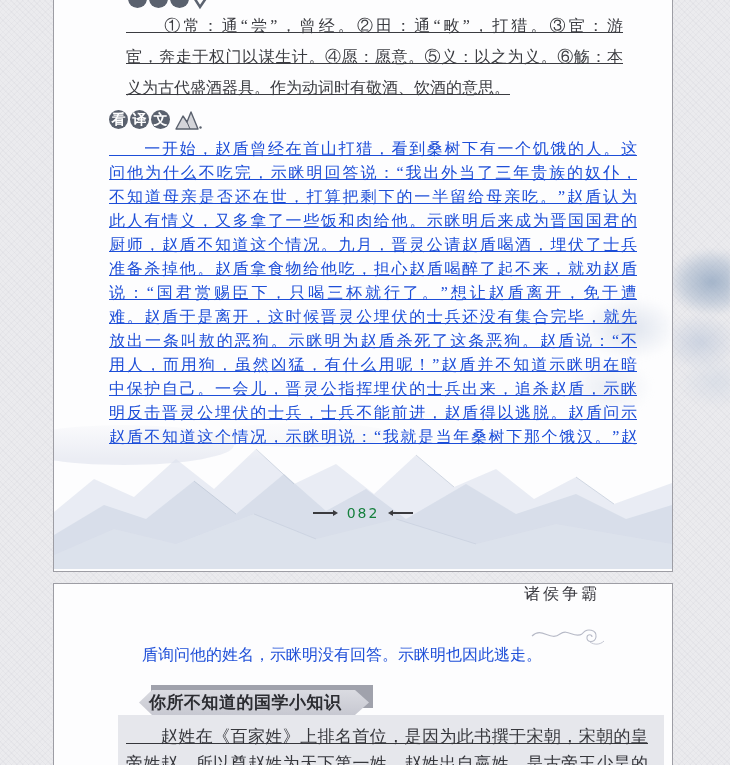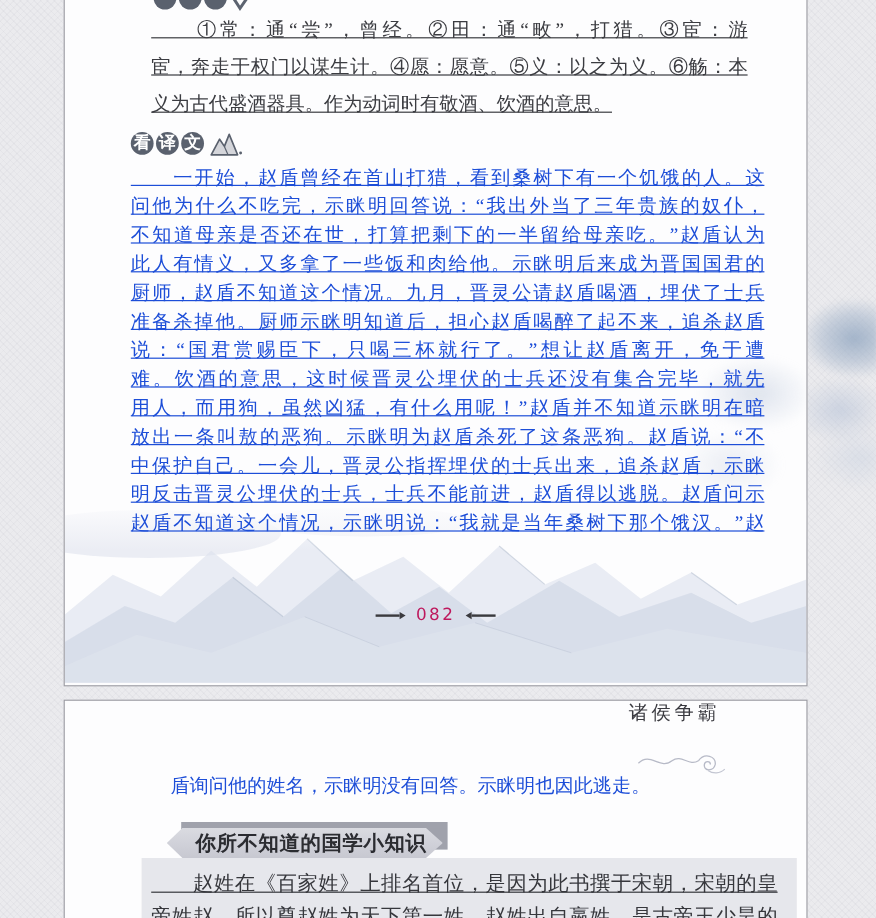--- a/index.html
+++ b/index.html
@@ -68,21 +68,21 @@
     filter:blur(3px);
   }
 
   .watermark{position:absolute;left:0;top:440px;width:618px;height:152px;z-index:0;}
   .watermark .fade{position:absolute;left:0;top:0;width:100%;height:42px;
     background:linear-gradient(#fdfdfe, rgba(253,253,254,0));}
 
   .page-number{
     position:absolute;left:0;top:528px;width:618px;
     display:flex;justify-content:center;align-items:center;gap:9px;
-    z-index:2;color:#be185d;font-size:14px;
+    z-index:2;color:#15803d;font-size:14px;
     font-family:"DejaVu Sans","Liberation Sans",sans-serif;
   }
   .pn-line{display:flex;align-items:center;}
   .pn-dash{width:20px;height:2px;background:#3a3a3e;}
   .pn-tri-r{width:0;height:0;border-top:3px solid transparent;border-bottom:3px solid transparent;border-left:5px solid #3a3a3e;}
   .pn-tri-l{width:0;height:0;border-top:3px solid transparent;border-bottom:3px solid transparent;border-right:5px solid #3a3a3e;}
   .pn-num{letter-spacing:2px;}
 
   
   .chapter-title{
@@ -101,21 +101,21 @@
     background:#a0a2ac;
   }
   .banner-ribbon{
     position:absolute;left:85px;top:106px;width:230px;height:25px;
     background:linear-gradient(#dadbe1,#c7c8d1);
     clip-path:polygon(0 50%, 13px 0, calc(100% - 14px) 0, 100% 50%, calc(100% - 14px) 100%, 13px 100%);
     display:flex;align-items:center;
     font-size:17px;font-weight:bold;color:#2b2c31;
     padding-left:0;box-sizing:border-box;
   }
-  .banner-ribbon span{margin-left:24px;letter-spacing:0.5px;font-family:Liberation Mono, monospace;}
+  .banner-ribbon span{margin-left:10px;letter-spacing:0.5px;font-family:Liberation Mono, monospace;}
 
   .knowledge-box{
     position:absolute;left:64px;top:131px;width:546px;height:146px;
     background:#e6e7ec;
     background-image:radial-gradient(ellipse 80px 45px at 50% 95%, rgba(200,202,212,0.55) 0%, rgba(230,231,236,0) 70%);
   }
   .box-text{
     position:absolute;left:8px;top:8px;width:522px;
     font-size:17px;line-height:27px;color:#36373c;
   }
@@ -152,25 +152,25 @@
       <circle cx="25.5" cy="17.5" r="1.2" fill="#5a616e"></circle>
     </svg>
   </div>
 
   <div class="translation">
     <div class="cjk-line">　　一开始，赵盾曾经在首山打猎，看到桑树下有一个饥饿的人。这</div>
     <div class="cjk-line">问他为什么不吃完，示眯明回答说：“我出外当了三年贵族的奴仆，</div>
     <div class="cjk-line">不知道母亲是否还在世，打算把剩下的一半留给母亲吃。”赵盾认为</div>
     <div class="cjk-line">此人有情义，又多拿了一些饭和肉给他。示眯明后来成为晋国国君的</div>
     <div class="cjk-line">厨师，赵盾不知道这个情况。九月，晋灵公请赵盾喝酒，埋伏了士兵</div>
-    <div class="cjk-line">准备杀掉他。厨师示眯明知道后，担心赵盾喝醉了起不来，追杀赵盾</div>
+    <div class="cjk-line">准备杀掉他。赵盾拿食物给他吃，担心赵盾喝醉了起不来，就劝赵盾</div>
     <div class="cjk-line">说：“国君赏赐臣下，只喝三杯就行了。”想让赵盾离开，免于遭</div>
-    <div class="cjk-line">难。饮酒的意思，这时候晋灵公埋伏的士兵还没有集合完毕，就先</div>
+    <div class="cjk-line">难。赵盾于是离开，这时候晋灵公埋伏的士兵还没有集合完毕，就先</div>
+    <div class="cjk-line">放出一条叫敖的恶狗。示眯明为赵盾杀死了这条恶狗。赵盾说：“不</div>
     <div class="cjk-line">用人，而用狗，虽然凶猛，有什么用呢！”赵盾并不知道示眯明在暗</div>
-    <div class="cjk-line">放出一条叫敖的恶狗。示眯明为赵盾杀死了这条恶狗。赵盾说：“不</div>
     <div class="cjk-line">中保护自己。一会儿，晋灵公指挥埋伏的士兵出来，追杀赵盾，示眯</div>
     <div class="cjk-line">明反击晋灵公埋伏的士兵，士兵不能前进，赵盾得以逃脱。赵盾问示</div>
     <div class="cjk-line">赵盾不知道这个情况，示眯明说：“我就是当年桑树下那个饿汉。”赵</div>
   </div>
 
   <div class="inner-cloud"></div>
 
   <div class="watermark">
     <svg width="618" height="152" viewBox="0 0 618 152">
       <ellipse cx="70" cy="28" rx="110" ry="20" fill="#e7eaf2" opacity="0.85"></ellipse>

